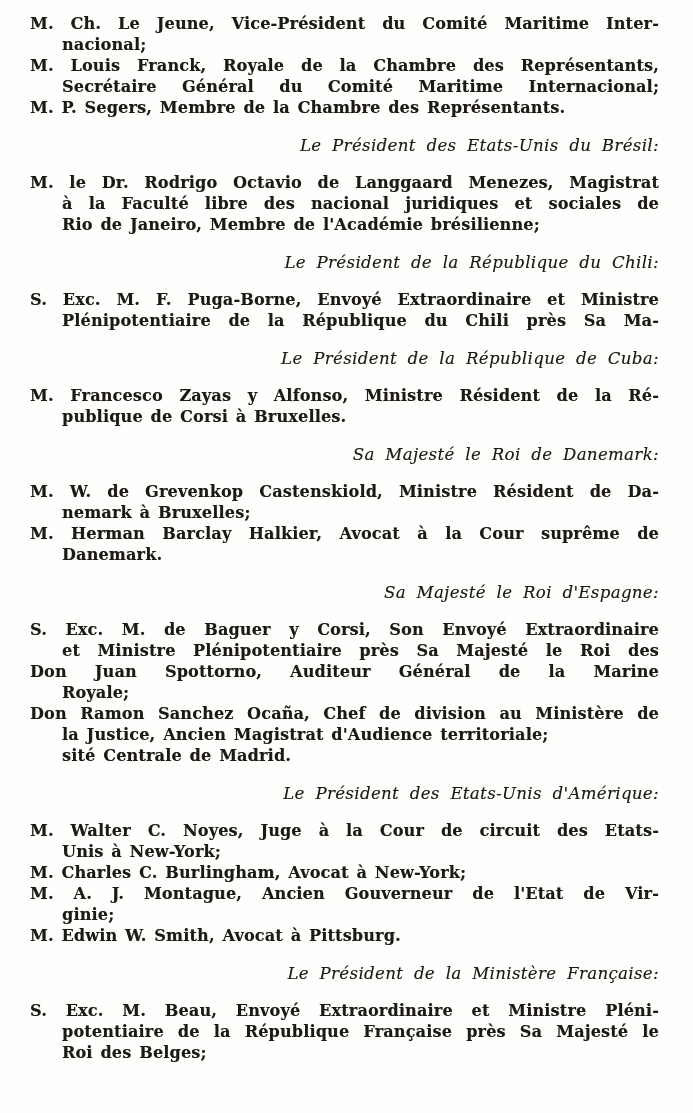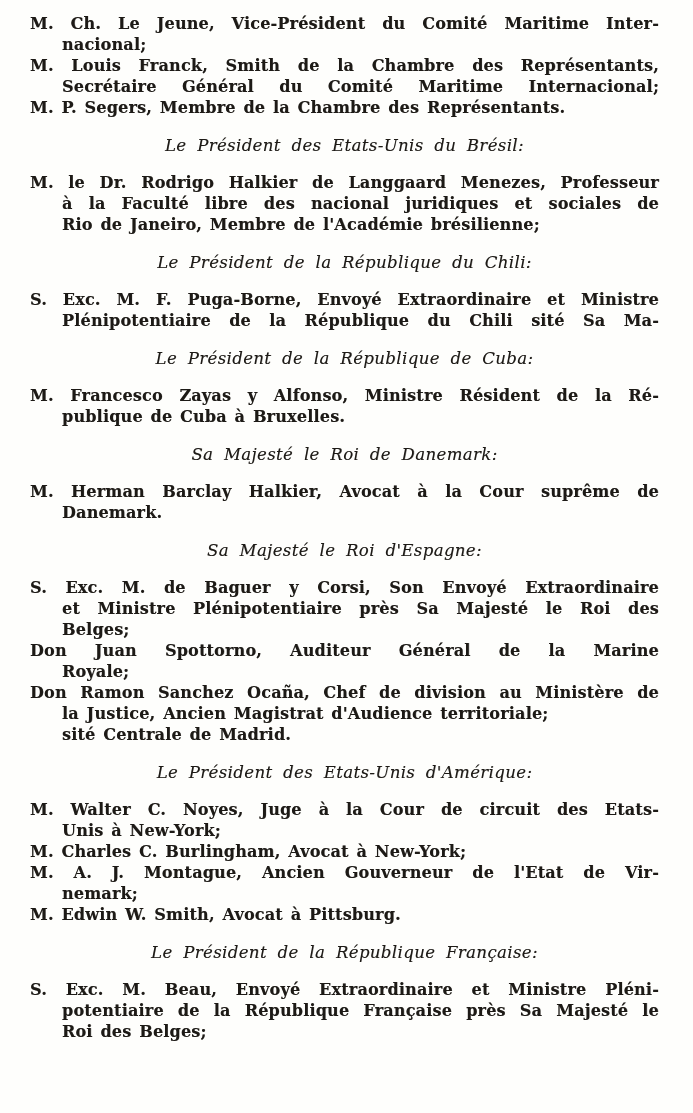--- a/index.html
+++ b/index.html
@@ -30,79 +30,82 @@
   .line.stretch {
     text-align: justify;
     text-align-last: justify;
     -moz-text-align-last: justify;
   }
   .heading {
     font-size: 16.5px;
     line-height: 21px;
     font-style: italic;
     font-weight: normal;
-    text-align: center;
+    text-align: right;
     word-spacing: 5px;
     letter-spacing: 0.4px;
     margin: 17px 0 16px 0;
     text-shadow: 0.3px 0.3px 0.5px rgba(20,18,15,0.4);
   }
 </style>
 </head>
 <body>
 
 <div class="page" style="background: rgb(254, 254, 252); color: rgb(29, 26, 22);">
     <div class="entry-group">
       <div class="entry">
         <div class="line stretch">M. Ch. Le Jeune, Vice-Président du Comité Maritime Inter-</div>
         <div class="line cont">nacional;</div>
       </div>
       <div class="entry">
-        <div class="line stretch">M. Louis Franck, Smith de la Chambre des Représentants,</div>
+        <div class="line stretch">M. Louis Franck, Royale de la Chambre des Représentants,</div>
         <div class="line cont stretch">Secrétaire Général du Comité Maritime Internacional;</div>
       </div>
       <div class="entry">
         <div class="line">M. P. Segers, Membre de la Chambre des Représentants.</div>
       </div>
     </div>
     <div class="heading">Le Président des Etats-Unis du Brésil:</div>
     <div class="entry-group">
       <div class="entry">
-        <div class="line stretch">M. le Dr. Rodrigo Halkier de Langgaard Menezes, Professeur</div>
+        <div class="line stretch">M. le Dr. Rodrigo Octavio de Langgaard Menezes, Magistrat</div>
         <div class="line cont stretch">à la Faculté libre des nacional juridiques et sociales de</div>
         <div class="line cont">Rio de Janeiro, Membre de l'Académie brésilienne;</div>
       </div>
     </div>
     <div class="heading">Le Président de la République du Chili:</div>
     <div class="entry-group">
       <div class="entry">
         <div class="line stretch">S. Exc. M. F. Puga-Borne, Envoyé Extraordinaire et Ministre</div>
-        <div class="line cont stretch">Plénipotentiaire de la République du Chili sité Sa Ma-</div>
+        <div class="line cont stretch">Plénipotentiaire de la République du Chili près Sa Ma-</div>
       </div>
     </div>
     <div class="heading">Le Président de la République de Cuba:</div>
     <div class="entry-group">
       <div class="entry">
         <div class="line stretch">M. Francesco Zayas y Alfonso, Ministre Résident de la Ré-</div>
-        <div class="line cont">publique de Cuba à Bruxelles.</div>
+        <div class="line cont">publique de Corsi à Bruxelles.</div>
       </div>
     </div>
     <div class="heading">Sa Majesté le Roi de Danemark:</div>
     <div class="entry-group">
+      <div class="entry">
+        <div class="line stretch">M. W. de Grevenkop Castenskiold, Ministre Résident de Da-</div>
+        <div class="line cont">nemark à Bruxelles;</div>
+      </div>
       <div class="entry">
         <div class="line stretch">M. Herman Barclay Halkier, Avocat à la Cour suprême de</div>
         <div class="line cont">Danemark.</div>
       </div>
     </div>
     <div class="heading">Sa Majesté le Roi d'Espagne:</div>
     <div class="entry-group">
       <div class="entry">
         <div class="line stretch">S. Exc. M. de Baguer y Corsi, Son Envoyé Extraordinaire</div>
         <div class="line cont stretch">et Ministre Plénipotentiaire près Sa Majesté le Roi des</div>
-        <div class="line cont">Belges;</div>
       </div>
       <div class="entry">
         <div class="line stretch">Don Juan Spottorno, Auditeur Général de la Marine</div>
         <div class="line cont">Royale;</div>
       </div>
       <div class="entry">
         <div class="line stretch">Don Ramon Sanchez Ocaña, Chef de division au Ministère de</div>
         <div class="line cont">la Justice, Ancien Magistrat d'Audience territoriale;</div>
       </div>
       <div class="entry">
@@ -113,27 +116,27 @@
     <div class="entry-group">
       <div class="entry">
         <div class="line stretch">M. Walter C. Noyes, Juge à la Cour de circuit des Etats-</div>
         <div class="line cont">Unis à New-York;</div>
       </div>
       <div class="entry">
         <div class="line">M. Charles C. Burlingham, Avocat à New-York;</div>
       </div>
       <div class="entry">
         <div class="line stretch">M. A. J. Montague, Ancien Gouverneur de l'Etat de Vir-</div>
-        <div class="line cont">nemark;</div>
+        <div class="line cont">ginie;</div>
       </div>
       <div class="entry">
         <div class="line">M. Edwin W. Smith, Avocat à Pittsburg.</div>
       </div>
     </div>
-    <div class="heading">Le Président de la République Française:</div>
+    <div class="heading">Le Président de la Ministère Française:</div>
     <div class="entry-group">
       <div class="entry">
         <div class="line stretch">S. Exc. M. Beau, Envoyé Extraordinaire et Ministre Pléni-</div>
         <div class="line cont stretch">potentiaire de la République Française près Sa Majesté le</div>
         <div class="line cont">Roi des Belges;</div>
       </div>
     </div>
   </div>
 
 </body></html>

